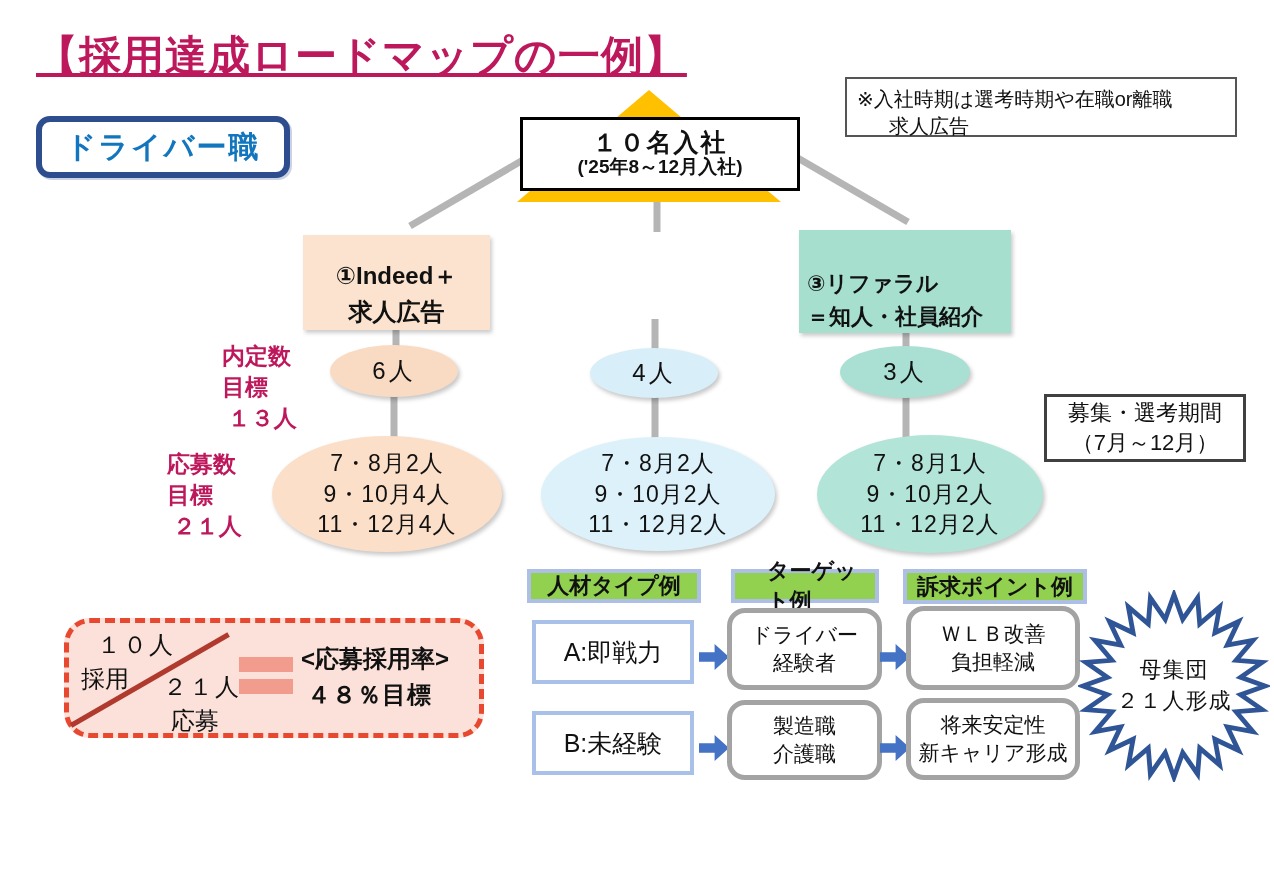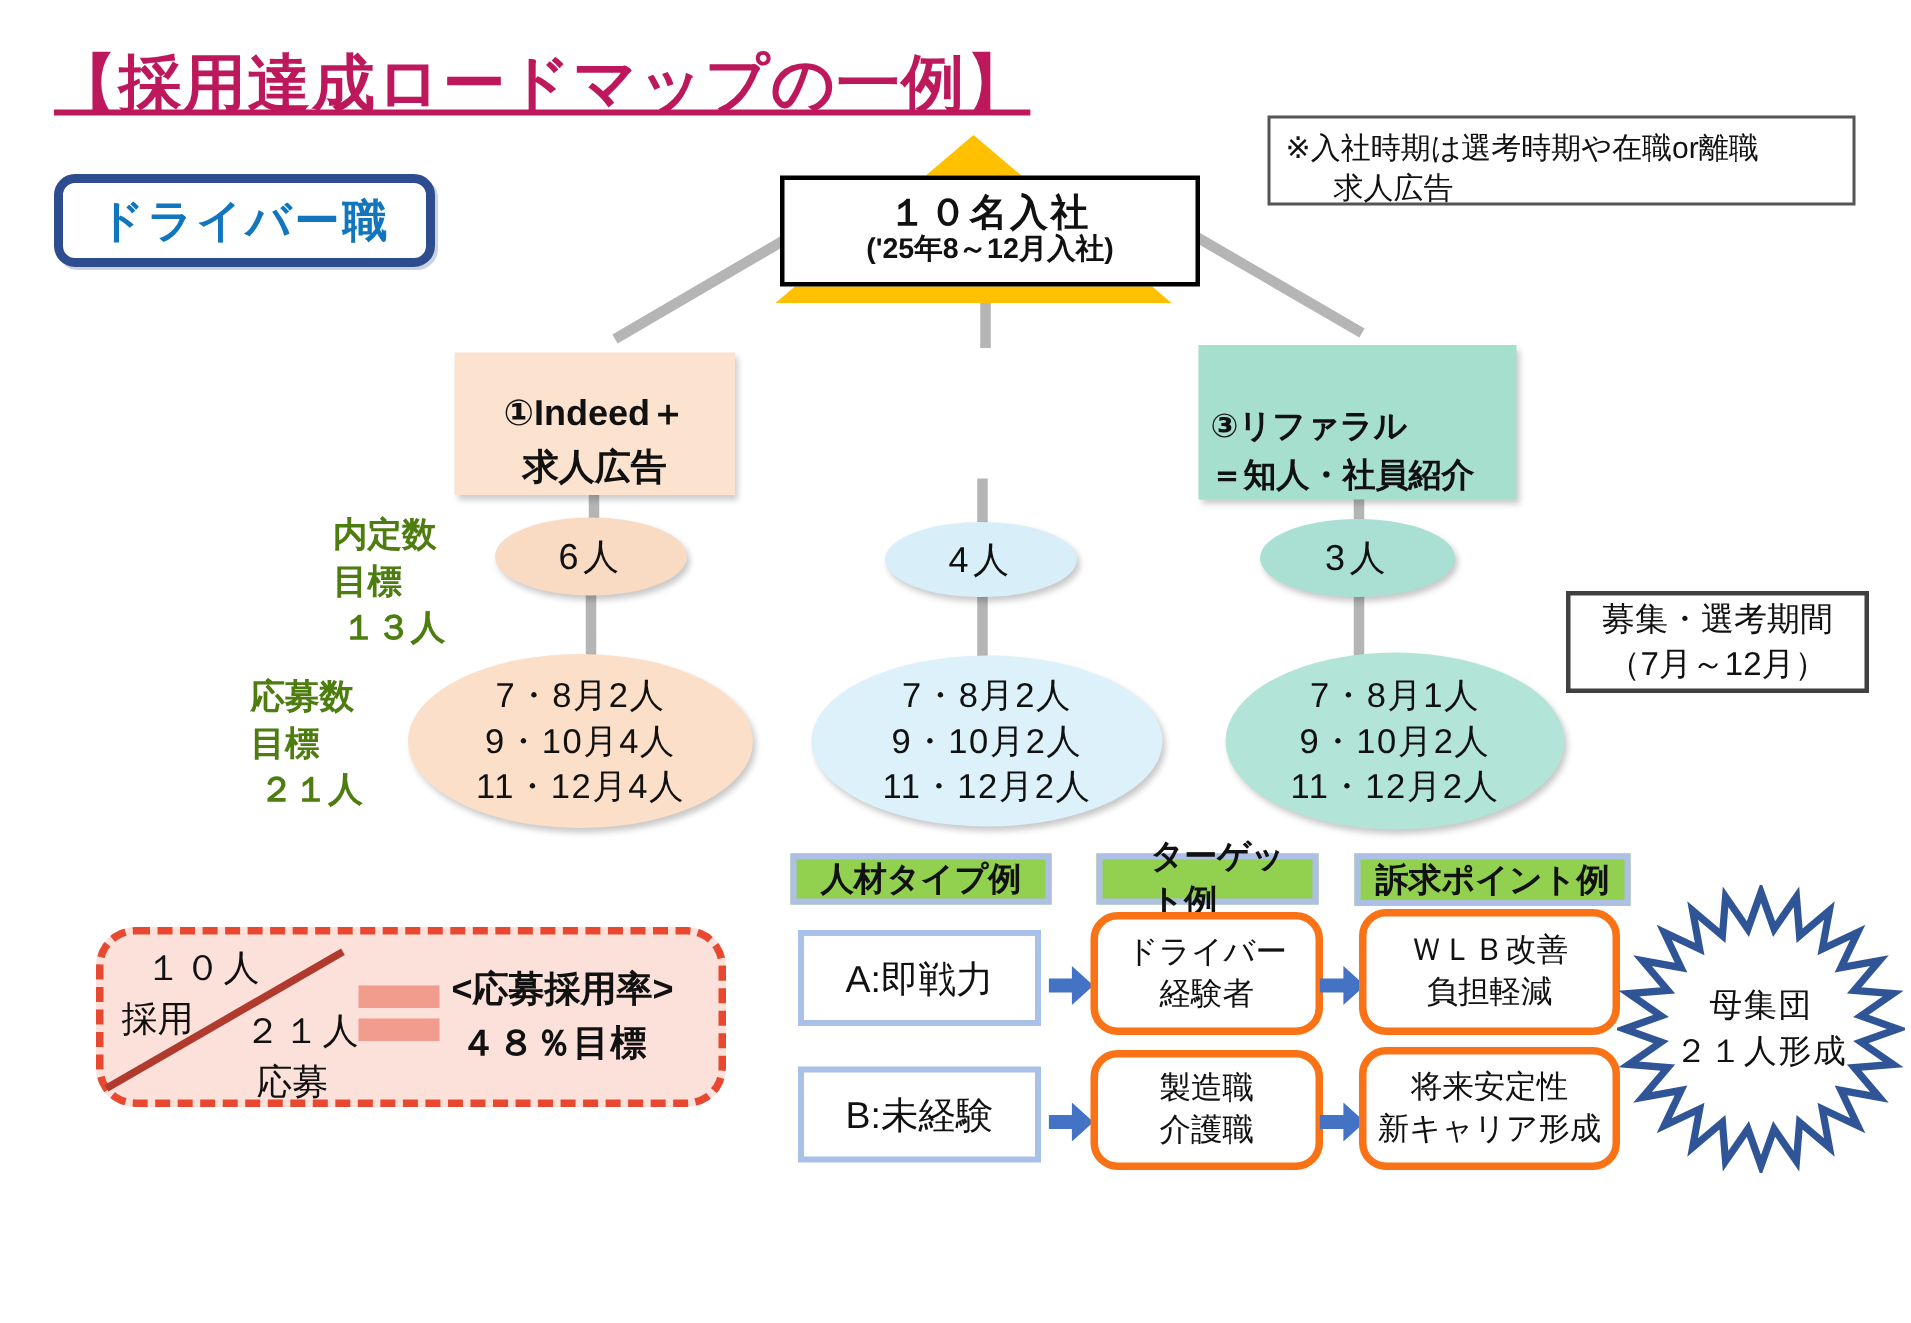--- a/index.html
+++ b/index.html
@@ -29,21 +29,21 @@
             padding:7px 10px;font-size:20px;line-height:1.35;z-index:3;}
   .note-box .indent{padding-left:1.6em;}
 
   .channel{z-index:2;display:flex;flex-direction:column;justify-content:flex-end;
            font-weight:bold;font-size:23px;line-height:1.5;box-shadow:2px 3px 4px rgba(0,0,0,.2);margin-top:14px;}
   .ch1{left:303px;top:221px;width:187px;height:95px;background:#fbe3cf;align-items:center;font-size:24px;}
   .ch2{left:562px;top:228px;width:187px;height:93px;background:#bfe5f6;align-items:center;font-size:22px;}
   .ch3{left:799px;top:216px;width:212px;height:103px;background:#a6dfce;align-items:flex-start;
        padding-left:8px;font-size:22px;}
 
-  .red-label{font-size:23px;font-weight:bold;color:#4d7c0f;line-height:1.35;z-index:3;}
+  .red-label{font-size:23px;font-weight:bold;color:#be185d;line-height:1.35;z-index:3;}
   .offer-label{left:222px;top:341px;}
   .app-label{left:167px;top:449px;}
   .red-label .num{padding-left:.25em;}
 
   .ellipse{border-radius:50%;display:flex;flex-direction:column;align-items:center;justify-content:center;
            z-index:2;box-shadow:2px 3px 4px rgba(0,0,0,.22);font-size:24px;letter-spacing:3px;}
   .e1{left:330px;top:345px;width:128px;height:52px;background:#f9dbc3;}
   .e2{left:590px;top:348px;width:128px;height:50px;background:#d8eef8;}
   .e3{left:840px;top:346px;width:130px;height:52px;background:#a9e0d3;}
   .big{font-size:23px;line-height:1.34;letter-spacing:1px;}
@@ -73,21 +73,21 @@
          font-size:22px;font-weight:bold;z-index:3;}
   .gh1{left:527px;top:569px;width:174px;height:34px;}
   .gh2{left:731px;top:569px;width:148px;height:34px;padding-left:32px;}
   .gh3{left:903px;top:569px;width:184px;height:35px;}
 
   .type-box{background:#fff;border:4px solid #a9c0e8;display:flex;align-items:center;justify-content:center;
             font-size:25px;z-index:3;}
   .ta{left:532px;top:620px;width:162px;height:64px;}
   .tb{left:532px;top:711px;width:162px;height:64px;}
 
-  .round-box{background:#fff;border:5px solid #f97316;border-radius:18px;display:flex;flex-direction:column;
+  .round-box{background:#fff;border:5px solid #a3a3a3;border-radius:18px;display:flex;flex-direction:column;
              align-items:center;justify-content:center;font-size:21px;line-height:1.35;z-index:3;}
   .rta{left:727px;top:608px;width:155px;height:82px;}
   .raa{left:906px;top:606px;width:174px;height:84px;}
   .rtb{left:727px;top:700px;width:155px;height:80px;}
   .rab{left:906px;top:698px;width:174px;height:82px;}
 
   .arrow{width:30px;height:26px;background:#4472c4;z-index:3;
          clip-path:polygon(0 32%,52% 32%,52% 0,100% 50%,52% 100%,52% 68%,0 68%);}
   .ar-a1{left:699px;top:644px;}
   .ar-a2{left:880px;top:644px;}

